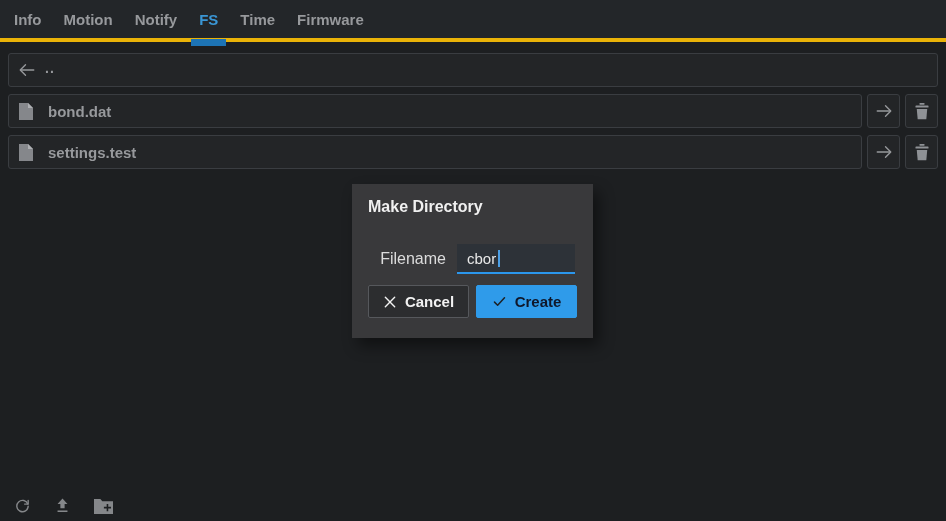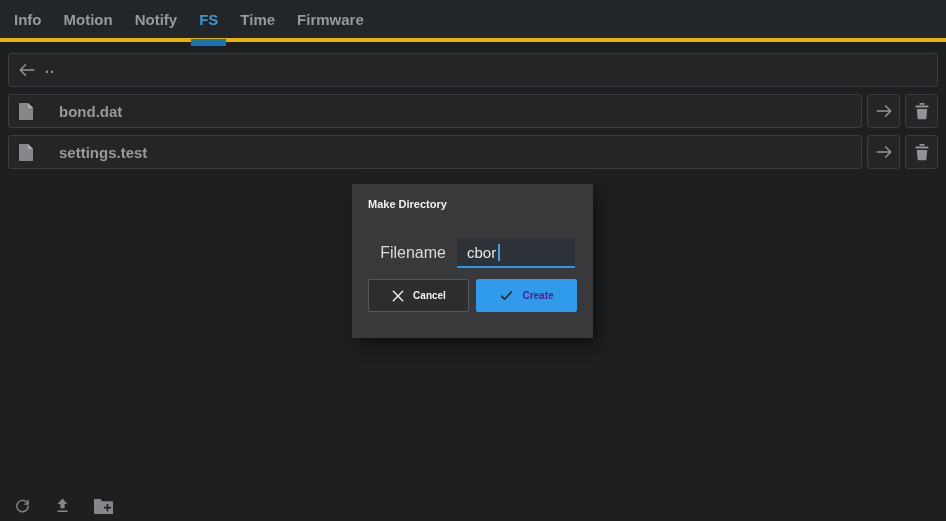--- a/index.html
+++ b/index.html
@@ -52,21 +52,21 @@
   .box {
     background:#232527;
     border:1px solid #3a3d41;
     border-radius:3px;
     display:flex;
     align-items:center;
   }
   .namebox {
     flex:1;
     padding:0 10px;
-    gap:26px;
+    gap:15px;
     cursor:pointer;
   }
   .namebox .fname {
     font-size:15px;
     font-weight:bold;
     color:#97999c;
   }
   .iconbtn {
     width:33px;
     justify-content:center;
@@ -93,21 +93,21 @@
     left:352px;
     top:184px;
     width:241px;
     height:154px;
     background:#39393b;
     box-shadow:6px 8px 14px rgba(0,0,0,0.45);
     padding:14px 16px 20px 16px;
     z-index:10;
   }
   .modal-title {
-    font-size:11px;
+    font-size:16px;
     font-weight:bold;
     color:#f0f0f0;
   }
   .form-row {
     margin-top:28px;
     display:flex;
     align-items:center;
     justify-content:flex-end;
     padding-right:2px;
   }
@@ -141,34 +141,34 @@
     display:flex;
     gap:7px;
   }
   .btn {
     flex:1;
     height:33px;
     display:flex;
     align-items:center;
     justify-content:center;
     gap:8px;
-    font-size:10px;
+    font-size:15px;
     font-weight:bold;
     border-radius:2px;
     cursor:pointer;
   }
   .btn-cancel {
     background:#2c2d2f;
     border:1px solid #56585c;
     color:#f2f2f2;
   }
   .btn-create {
     background:#2f9bea;
     border:1px solid #2f9bea;
-    color:#4c1d95;
+    color:#0f172a;
   }
 
   
   .footer {
     position:absolute;
     left:14px;
     bottom:7px;
     display:flex;
     gap:23px;
     align-items:center;

